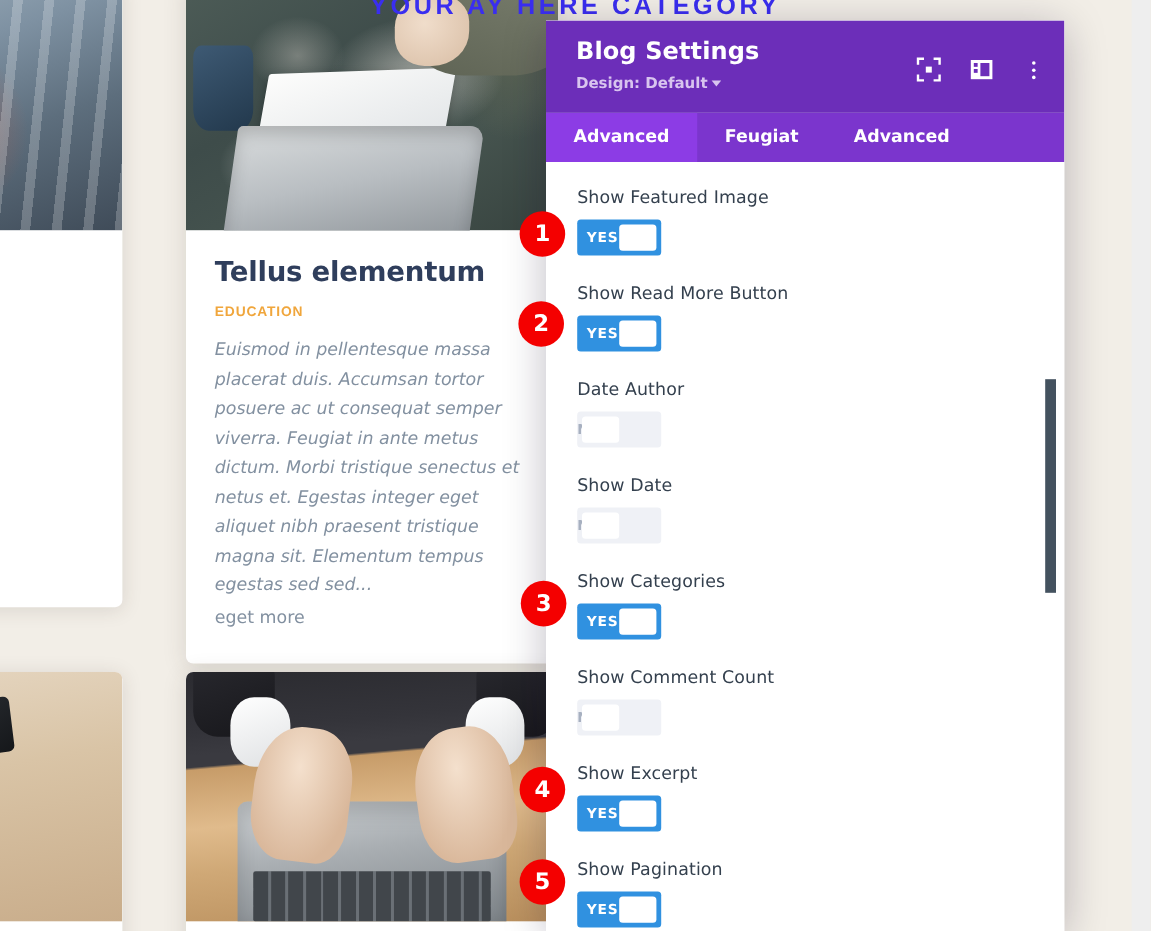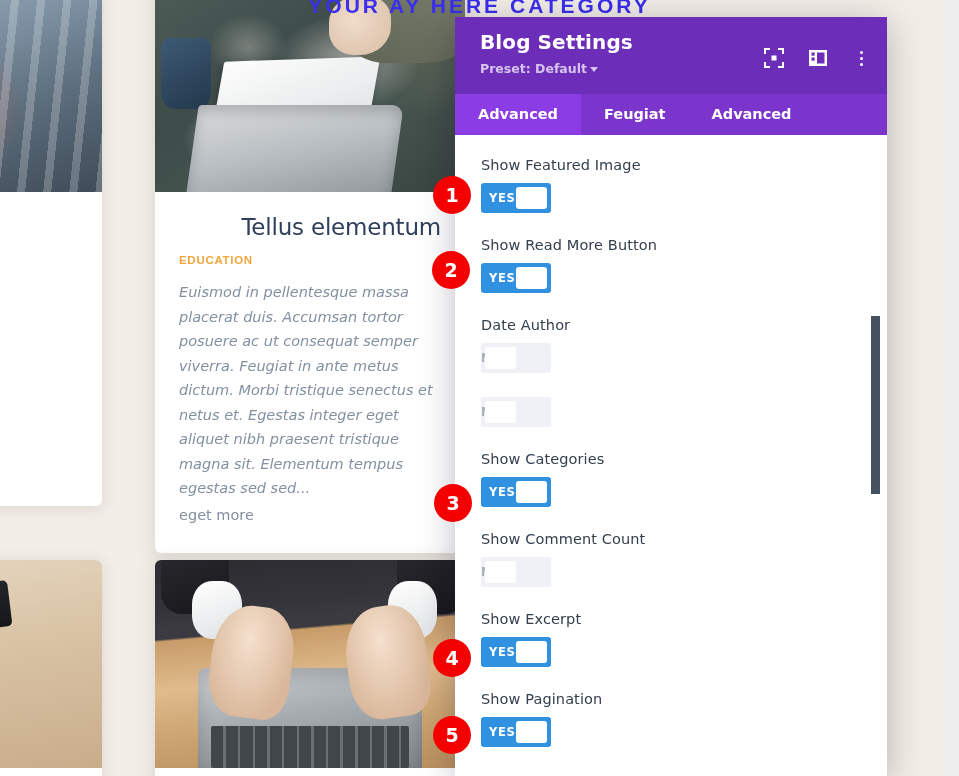--- a/index.html
+++ b/index.html
@@ -95,26 +95,25 @@
     border-radius: 6px;
     box-shadow: 0 3px 20px rgba(60,50,40,0.14);
     overflow: hidden;
   }
   .card-main .thumb {
     height: 208px; width: 100%; position: relative; overflow: hidden;
   }
   .card-main .body { padding: 22px 24px 26px 24px; }
   .post-title {
     font-size: 23px;
-    font-weight: 400;
+    font-weight: 700;
     color: #2f3e5c;
     letter-spacing: -0.2px;
     margin-bottom: 14px;
     font-family: "DejaVu Sans", sans-serif;
-    text-align: right;
   }
   .post-cat {
     font-size: 11.5px;
     font-weight: 700;
     letter-spacing: 0.7px;
     color: #f0a63c;
     margin-bottom: 14px;
   }
   .post-excerpt {
     font-size: 14.5px;
@@ -516,21 +515,21 @@
         <div class="kbd2"></div>
       </div>
     </div>
   </div>
 
   <div class="modal">
 
     <div class="modal-header">
       <div class="modal-title">Blog Settings</div>
       <div class="modal-preset">
-        <span>Preset: Default</span><span class="caret"></span>
+        <span>Design: Default</span><span class="caret"></span>
       </div>
 
       <div class="header-icons">
         <svg class="hicon" viewBox="0 0 22 22">
           <path d="M2 7V2h5M15 2h5v5M20 15v5h-5M7 20H2v-5" fill="none" stroke="#ffffff" stroke-width="2"></path>
           <rect x="8.5" y="8.5" width="5" height="5" fill="#ffffff"></rect>
         </svg>
         <svg class="hicon" viewBox="0 0 22 22">
           <rect x="2" y="3" width="18" height="16" fill="#ffffff"></rect>
           <rect x="4.5" y="5.5" width="3.2" height="3.2" fill="#6c2eb9"></rect>
@@ -571,20 +570,21 @@
 
       <div class="field">
         <div class="field-label">Date Author</div>
         <div class="toggle off">
           <span class="txt">NO</span>
           <span class="knob"></span>
         </div>
       </div>
 
       <div class="field">
+        <div class="field-label">Show Date</div>
         <div class="toggle off">
           <span class="txt">NO</span>
           <span class="knob"></span>
         </div>
       </div>
 
       <div class="field">
         <div class="field-label">Show Categories</div>
         <div class="toggle on">
           <span class="txt">YES</span>

